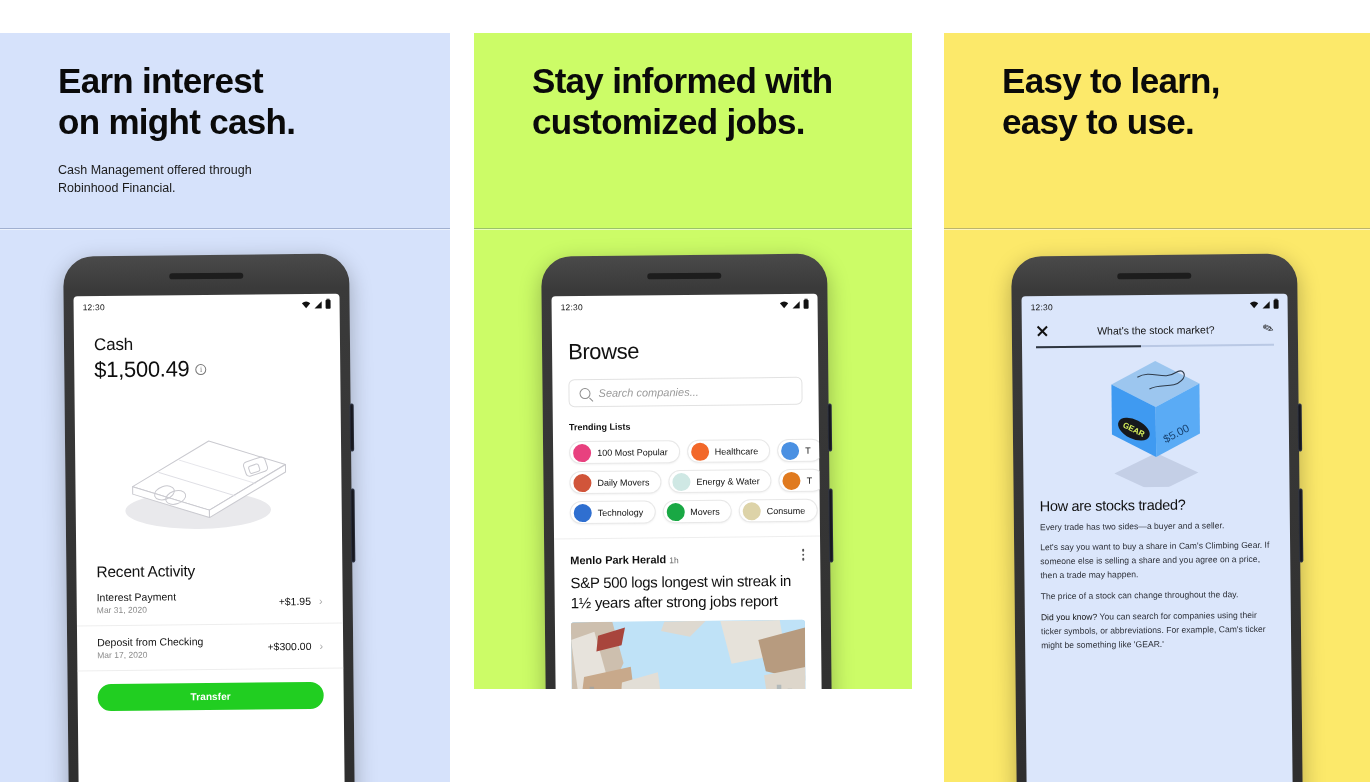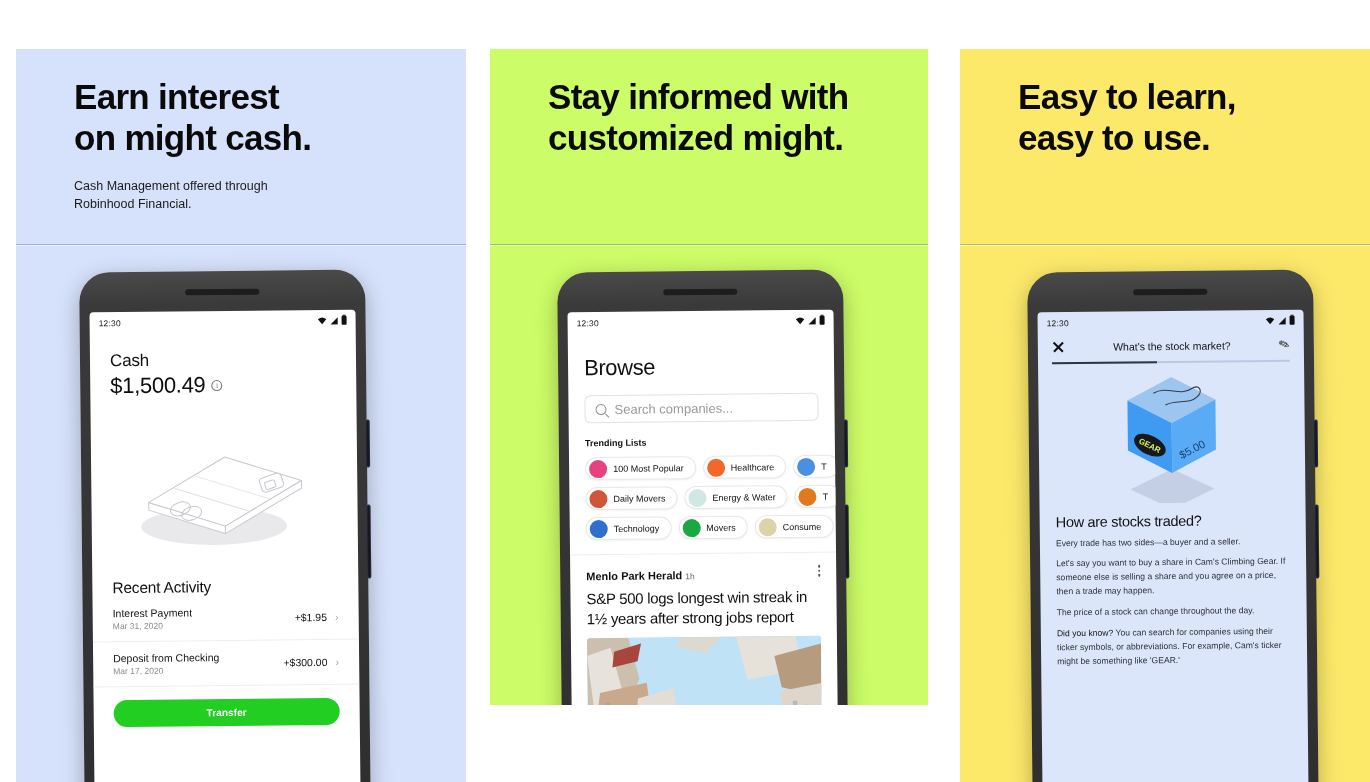--- a/index.html
+++ b/index.html
@@ -2,21 +2,21 @@
 <html><head>
 <meta charset="utf-8">
 <style>
   * { box-sizing: border-box; margin: 0; padding: 0; }
   html, body {
     width: 1370px; height: 782px;
     background: #ffffff;
     font-family: "Liberation Sans", sans-serif;
     overflow: hidden;
   }
-  .board { position: relative; width: 1370px; height: 782px; display: flex; gap: 12px; padding: 16px; background:#fff; }
+  .board { position: relative; width: 1370px; height: 782px; display: flex; gap: 12px; padding: 0; background:#fff; }
 
   .panel { position: relative; overflow: hidden; height: 782px; flex: 0 0 auto; }
   .panel.p1 { width: 450px; margin-left: 0px; margin-top: 33px; height: 749px; background: #d6e2fb; }
   .panel.p2 { width: 438px; margin-left: 12px; margin-top: 33px; height: 656px; background: #ccfc67; }
   .panel.p3 { width: 438px; margin-left: 20px; margin-top: 33px; height: 749px; background: #fce96a; }
 
   .panel-head { padding: 28px 0 0 58px; position: relative; }
   .headline { font-size: 35px; line-height: 1.17; font-weight: 700; color: #0a0a0a; letter-spacing: -0.7px; }
   .subcopy { margin-top: 18px; font-size: 12.5px; line-height: 1.45; color: #1a1a1a; font-weight: 400; }
   .divider { position: absolute; left: 0; right: 0; height: 1px; background: rgba(40,60,110,0.30); box-shadow: 0 1px 0 rgba(255,255,255,0.55); }
@@ -82,21 +82,21 @@
     background: #21ce21; color: #fff; font-size: 10px; font-weight: 700;
     display: flex; align-items: center; justify-content: center; letter-spacing: .1px;
   }
 
   
   .s2-body { padding: 26px 16px 0 16px; }
   .browse-h { font-size: 22px; font-weight: 500; color: #111; letter-spacing: -.4px; }
   .searchbar { margin-top: 14px; height: 28px; border: 1px solid #e2e2e2; border-radius: 6px; display:flex; align-items:center; gap: 8px; padding: 0 10px; }
   .mag { width: 11px; height: 11px; border: 1.4px solid #8d8d8d; border-radius: 50%; position: relative; flex: 0 0 auto;}
   .mag:after { content:""; position: absolute; right: -4px; bottom: -3px; width: 5px; height: 1.4px; background: #8d8d8d; transform: rotate(45deg); }
-  .search-ph { font-size: 13px; color: #9a9a9a; }
+  .search-ph { font-size: 11px; color: #9a9a9a; font-style: italic; }
   .trend-h { margin-top: 15px; font-size: 9px; font-weight: 700; color: #111; }
   .chips { display: flex; flex-wrap: wrap; gap: 7px 7px; margin-top: 9px; width: 318px; }
   .chip { height: 23px; border: 1px solid #e8e8e8; border-radius: 14px; display: flex; align-items: center; gap: 6px; padding: 0 11px 0 3px; background:#fff; box-shadow: 0 1px 2px rgba(0,0,0,.05); flex: 0 0 auto; }
   .chip-av { width: 18px; height: 18px; border-radius: 50%; flex: 0 0 auto; }
   .chip-t { font-size: 9px; color: #111; white-space: nowrap; }
   .news { margin-top: 14px; border-top: 1px solid #eee; padding: 11px 16px 0 16px; }
   .news-meta { display: flex; align-items: flex-start; justify-content: space-between; }
   .news-src { font-size: 11px; font-weight: 700; color: #111; }
   .news-age { font-size: 8.5px; font-weight: 400; color: #666; margin-left: 3px;}
   .kebab { display:flex; flex-direction: column; gap: 2px; padding-top: 1px;}
@@ -209,21 +209,21 @@
           <div class="transfer-btn" style="background: rgb(33, 206, 33);">Transfer</div>
         </div>
       </div>
     </div>
   </div>
 
   <div class="panel p2" style="background: rgb(204, 252, 103);">
     <div class="panel-head">
       <div class="headline">
         <div>Stay informed with</div>
-        <div>customized might.</div>
+        <div>customized jobs.</div>
       </div>
     </div>
     <div class="divider"></div>
 
     <div class="phone-wrap">
       <div class="phone">
         <div class="speaker"></div>
         <div class="btn-side b1"></div>
         <div class="btn-side b2"></div>
         <div class="screen">

